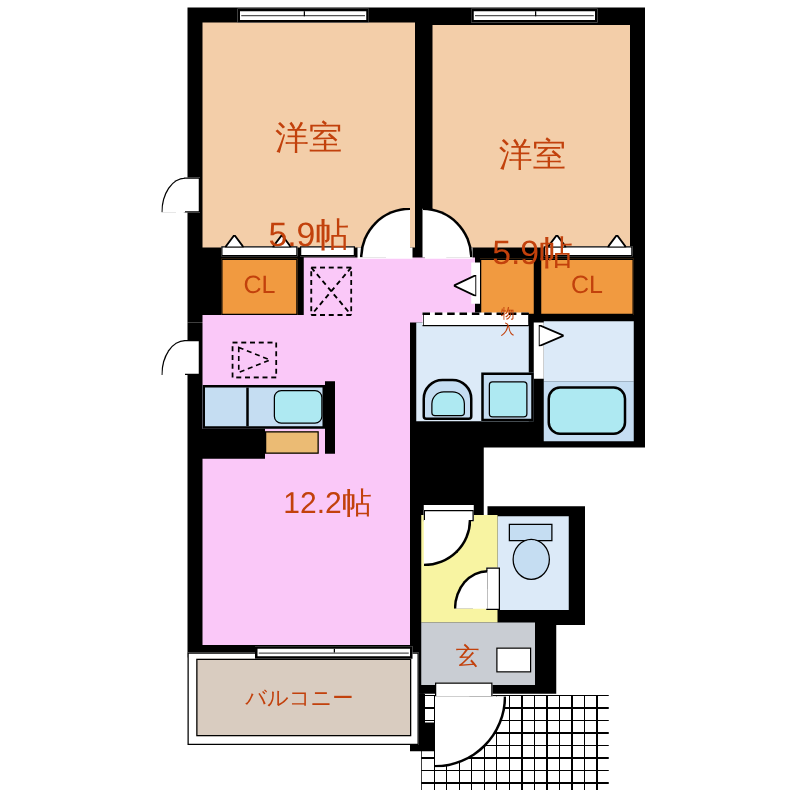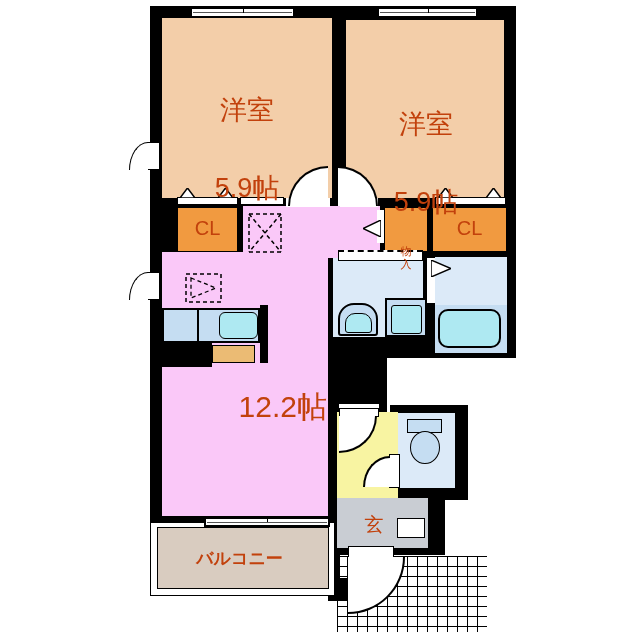--- a/index.html
+++ b/index.html
@@ -158,21 +158,21 @@
 
   <div class="abs lbl" style="left:172px;top:52px;width:150px;font-size:27px;line-height:1.45;">
     <div>洋室</div>
     <div>5.9帖</div>
   </div>
   <div class="abs lbl" style="left:352px;top:66px;width:148px;font-size:27px;line-height:1.45;">
     <div>洋室</div>
     <div>5.9帖</div>
   </div>
   <div class="abs lbl" style="left:197px;top:368px;width:130px;line-height:1.25;">
-    <div style="font-size:30px;text-align:right;">12.2帖</div>
+    <div style="font-size:24px;">12.2帖</div>
   </div>
   <div class="abs lbl" style="left:177px;top:217px;width:61px;font-size:20px;">CL</div>
   <div class="abs lbl" style="left:432px;top:217px;width:75px;font-size:20px;">CL</div>
   <div class="abs lbl" style="left:397px;top:225px;width:18px;font-size:11px;line-height:1.15;word-break:break-all;margin-top:20px;">物入</div>
   <div class="abs lbl" style="left:362px;top:512px;width:24px;font-size:19px;">玄</div>
-  <div class="abs lbl" style="left:157px;top:547px;width:165px;font-size:17px;font-weight:bold;">バルコニー</div>
+  <div class="abs lbl" style="left:157px;top:547px;width:165px;font-size:17px;">バルコニー</div>
 
 </div>
 
 </body></html>

